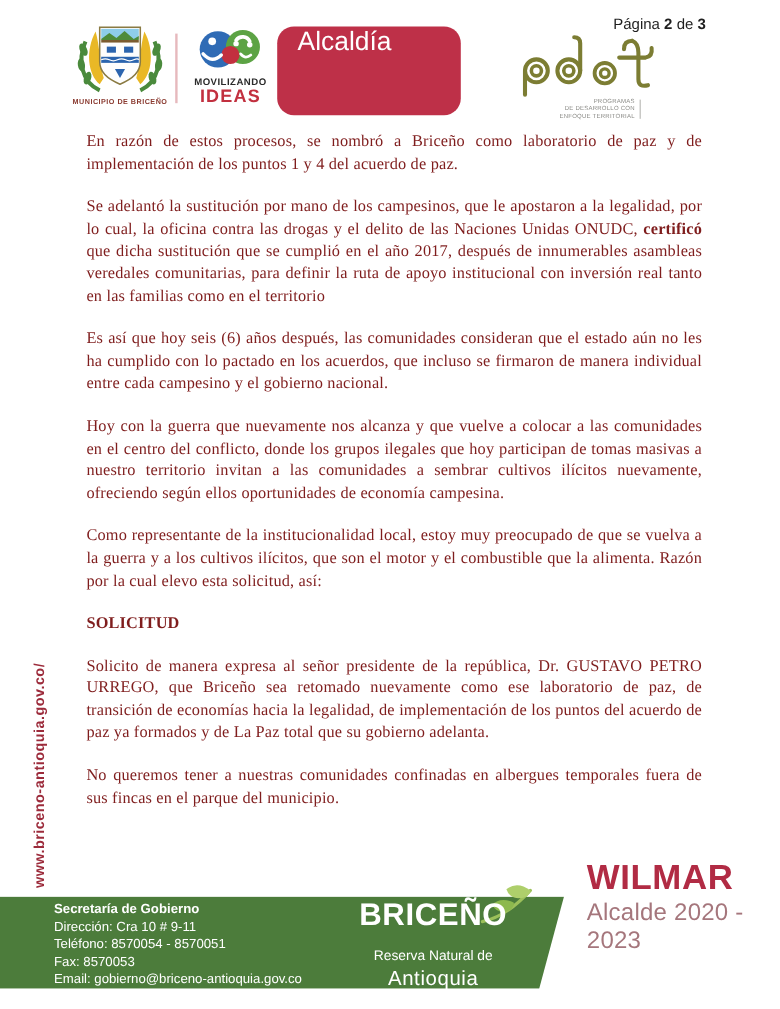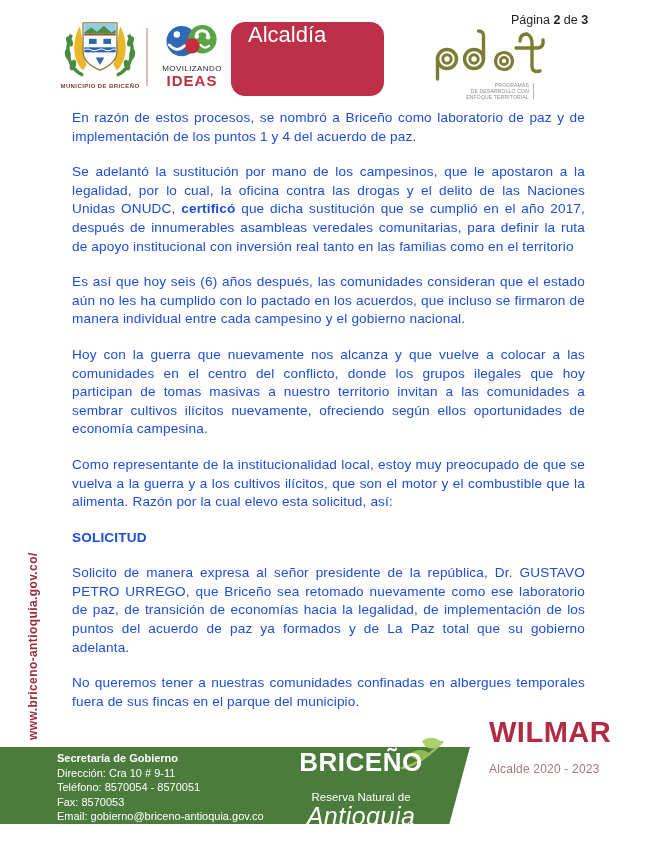--- a/index.html
+++ b/index.html
@@ -8,21 +8,21 @@
     margin:0 auto;overflow:hidden;
     font-family:"Liberation Sans",sans-serif;color:#3e3e40;
   }
   
   .hdr-coat{position:absolute;left:52px;top:16px;width:96px;text-align:center;}
   .hdr-coat svg{width:96px;height:66px;display:block;}
   .coat-caption{font-size:6px;font-weight:bold;color:#8a3a30;letter-spacing:.4px;margin-top:1px;}
   .hdr-sep{position:absolute;left:146px;top:28px;width:2px;height:58px;background:#e6b9bd;}
   .hdr-mov{position:absolute;left:152px;top:22px;width:80px;text-align:center;}
   .hdr-mov svg{width:72px;height:42px;display:block;margin:0 auto;}
-  .mov-top{font-size:8px;font-weight:normal;color:#2b2b2b;letter-spacing:.4px;line-height:9px;}
+  .mov-top{font-size:8px;font-weight:bold;color:#2b2b2b;letter-spacing:.4px;line-height:9px;}
   .mov-bottom{font-size:15px;font-weight:bold;color:#c2303f;letter-spacing:1px;line-height:15px;}
   .hdr-box{
     position:absolute;left:231px;top:22px;width:153px;height:74px;
     background:#be3048;border-radius:14px;color:#fff;
     display:flex;flex-direction:column;justify-content:flex-start;padding-left:17px;box-sizing:border-box;
   }
   .hdr-box .l1{font-size:22px;font-weight:500;line-height:25px;}
   .hdr-box .l2{font-size:26px;font-weight:bold;line-height:28px;letter-spacing:.2px;}
   .hdr-pdet{position:absolute;left:430px;top:26px;width:150px;}
   .hdr-pdet svg{width:118px;height:56px;display:block;}
@@ -33,42 +33,42 @@
   .pagina b{font-weight:bold;}
   
   .site-vertical{
     position:absolute;left:26px;top:740px;transform-origin:0 0;transform:rotate(-90deg);
     font-size:12px;font-weight:bold;color:#9c2b3b;letter-spacing:.4px;white-space:nowrap;
   }
   
   .letter{position:absolute;left:72px;top:109px;width:513px;}
   .letter p{
     margin:0 0 17px 0;font-size:13.6px;line-height:18.6px;text-align:justify;
-    letter-spacing:.15px;color:#1d4ed8;
+    letter-spacing:.15px;color:#7f1d1d;font-family:Liberation Serif, serif;
   }
   .letter p.last{margin-bottom:0;}
   .letter .heading{font-weight:bold;text-align:left;margin:6px 0 17px 0;}
   .letter b{font-weight:bold;}
   
   .foot-band{
     position:absolute;left:0;top:747px;width:470px;height:77px;background:#4c7c3b;
     -webkit-clip-path:polygon(0 0,100% 0,95.6% 100%,0 100%);
     clip-path:polygon(0 0,100% 0,95.6% 100%,0 100%);
   }
-  .foot-contact{position:absolute;left:45px;top:751px;color:#fff;font-size:11px;line-height:14.6px;margin-left:12px;}
+  .foot-contact{position:absolute;left:45px;top:751px;color:#fff;font-size:11px;line-height:14.6px;}
   .foot-contact .b1{font-weight:bold;}
   .foot-brand{position:absolute;left:288px;top:749px;width:146px;text-align:center;color:#fff;}
   .foot-brand .name{font-size:26px;font-weight:bold;letter-spacing:.5px;line-height:27px;}
   .foot-brand .sub1{font-size:11.5px;line-height:12px;margin-top:15px;text-align:center;}
-  .foot-brand .sub2{font-size:25px;font-style:italic;line-height:26px;letter-spacing:.5px;}
+  .foot-brand .sub2{font-size:17px;line-height:26px;letter-spacing:.5px;}
   .foot-leaf{position:absolute;left:398px;top:732px;width:50px;height:40px;}
   .foot-leaf svg{width:50px;height:40px;display:block;}
   .foot-mayor{position:absolute;left:489px;top:718px;width:140px;text-align:left;}
   .foot-mayor .mf,.foot-mayor .ml{font-size:29px;font-weight:bold;color:#b12b44;line-height:28px;letter-spacing:.5px;}
-  .foot-mayor .term{font-size:12px;color:#a5767c;margin-top:16px;letter-spacing:.2px;}
+  .foot-mayor .term{font-size:20px;color:#a5767c;margin-top:4px;letter-spacing:.2px;}
 </style>
 </head>
 <body>
 
 <div class="page">
 
   <div class="hdr-coat">
     <span>
       <svg viewBox="0 0 100 78">
         <path d="M30,70 C12,62 8,40 16,22" stroke="#4a8a3c" stroke-width="4" fill="none"></path>

